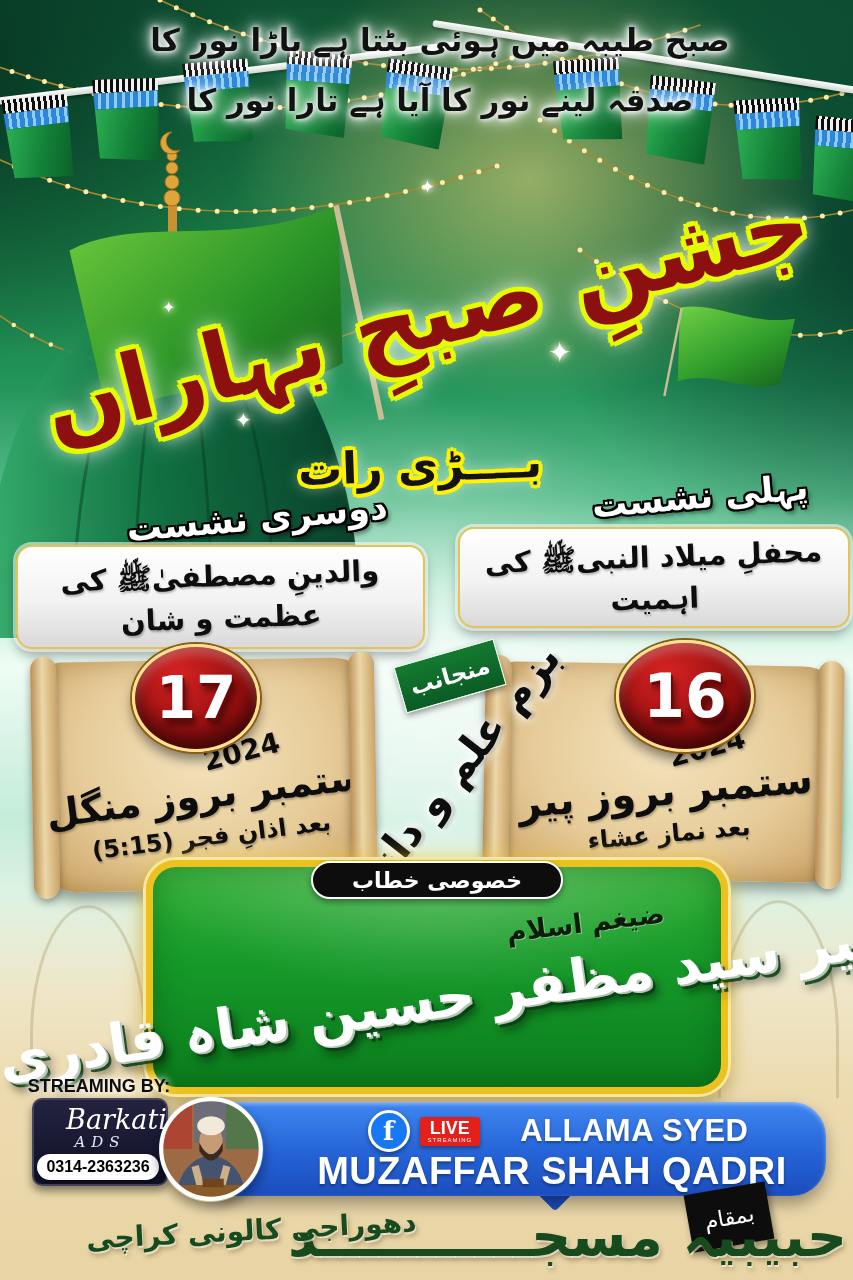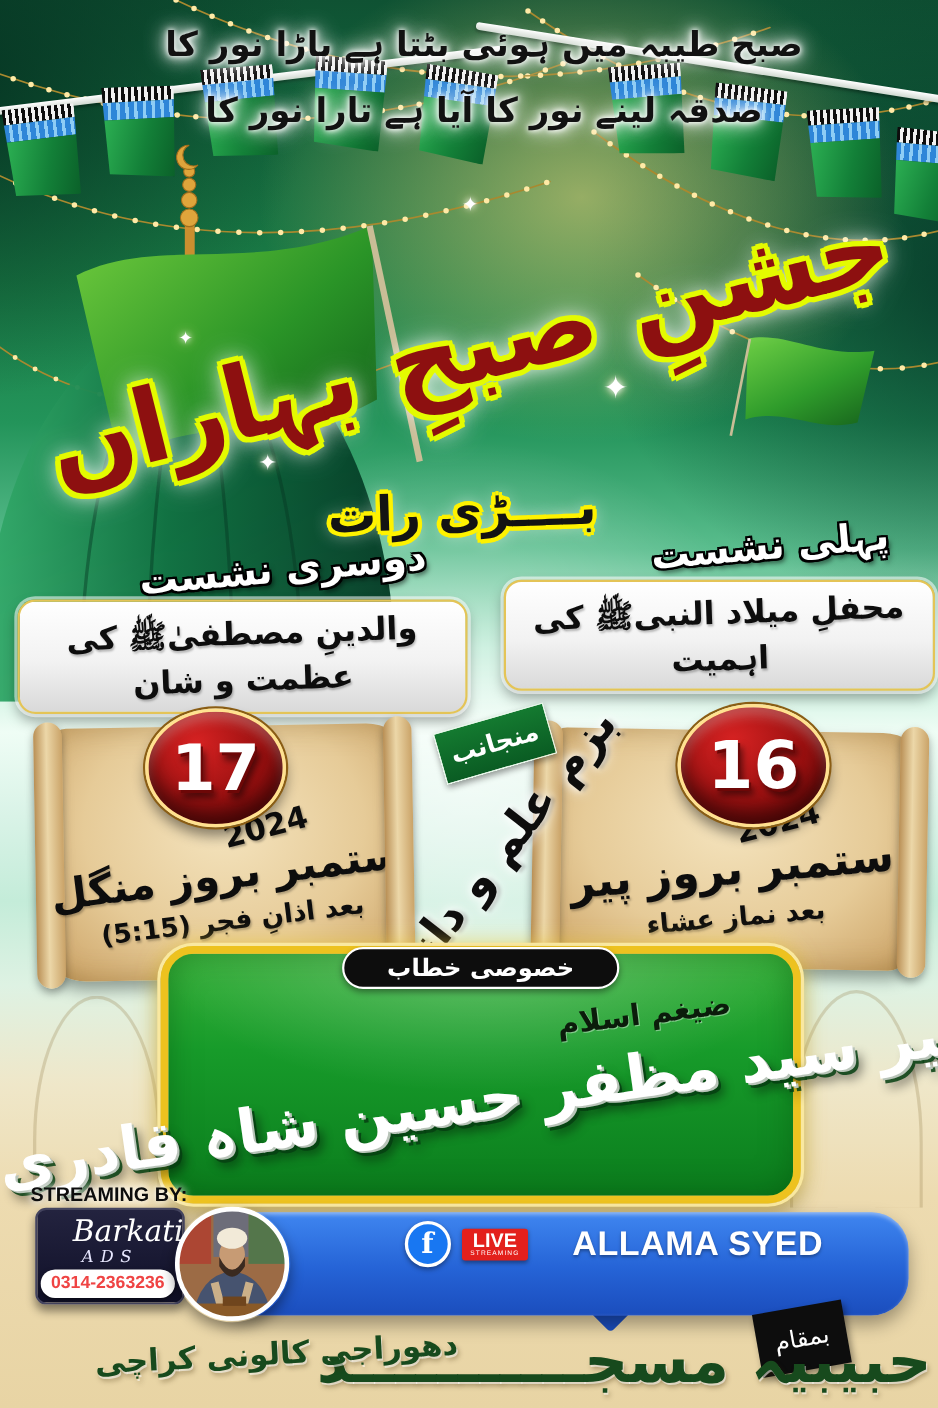--- a/index.html
+++ b/index.html
@@ -83,21 +83,21 @@
   .speaker-big{color:#fff;font-weight:bold;
     text-shadow:2px 2px 0 #b9c4b9,4px 5px 0 rgba(6,64,18,.85),6px 9px 10px rgba(0,0,0,.45);}
 
   
   .designer-heading{font-family:"Liberation Sans",sans-serif;font-weight:bold;color:#0d0d0d;
     text-shadow:0 0 6px #fff,0 0 10px #fff;}
   .designer-box{background:linear-gradient(180deg,#23233f,#101028);border:2px solid #44445f;border-radius:10px;
     box-shadow:0 5px 9px rgba(0,0,0,.45);}
   .designer-name{font-family:"DejaVu Serif",serif;font-style:italic;color:#fff;padding-left:33px;}
   .designer-ads{font-family:"DejaVu Serif",serif;font-style:italic;color:#e8e8ff;letter-spacing:6px;}
-  .designer-phone{background:#fff;border-radius:14px;color:#ef4444;font-weight:bold;font-family:"Liberation Sans",sans-serif;
+  .designer-phone{background:#fff;border-radius:14px;color:#000000;font-weight:bold;font-family:"Liberation Sans",sans-serif;
     box-shadow:0 2px 4px rgba(0,0,0,.5);}
 
   
   .live-banner{background:linear-gradient(180deg,#3f86f0 0%,#2563d6 55%,#1b4dbd 100%);
     border-radius:34px;box-shadow:0 8px 16px rgba(0,0,0,.35), inset 0 2px 4px rgba(255,255,255,.45);}
   .live-tail{width:26px;height:26px;background:#1b4dbd;transform:rotate(45deg);border-radius:4px;}
   .fb-circle{background:#1877f2;border:3px solid #fff;border-radius:50%;color:#fff;font-weight:bold;
     font-family:"DejaVu Serif",serif;box-shadow:0 2px 5px rgba(0,0,0,.4);}
   .live-badge{background:#e3201c;color:#fff;text-align:center;font-family:"Liberation Sans",sans-serif;
     border-radius:3px;box-shadow:0 2px 4px rgba(0,0,0,.4);}
@@ -306,20 +306,21 @@
   <div class="abs live-tail" style="left:542px;top:1180px;"></div>
   <div class="abs live-banner" style="left:198px;top:1102px;width:628px;height:94px;">
     <div class="center" style="position:absolute;left:110px;right:18px;top:8px;gap:10px;">
       <div class="fb-circle center" style="width:36px;height:36px;font-size:26px;">f</div>
       <div class="live-badge" style="padding:2px 8px;">
         <div style="font-size:18px;font-weight:bold;line-height:18px;">LIVE</div>
         <div style="font-size:6px;letter-spacing:1px;line-height:7px;">STREAMING</div>
       </div>
       <div class="live-name" style="font-size:31px;margin-left:30px;">ALLAMA SYED</div>
     </div>
+    <div class="live-name center" style="position:absolute;left:90px;right:10px;top:48px;font-size:38px;">MUZAFFAR SHAH QADRI</div>
   </div>
 
   <svg class="abs photo-ring" style="left:158px;top:1096px;width:106px;height:106px;" viewBox="0 0 100 100">
     <defs>
         <clipPath id="pc">
           <circle cx="50" cy="50" r="47"></circle>
         </clipPath>
       </defs>
     <g clip-path="url(#pc)">
       <rect width="100" height="100" fill="#9c6b45"></rect>

